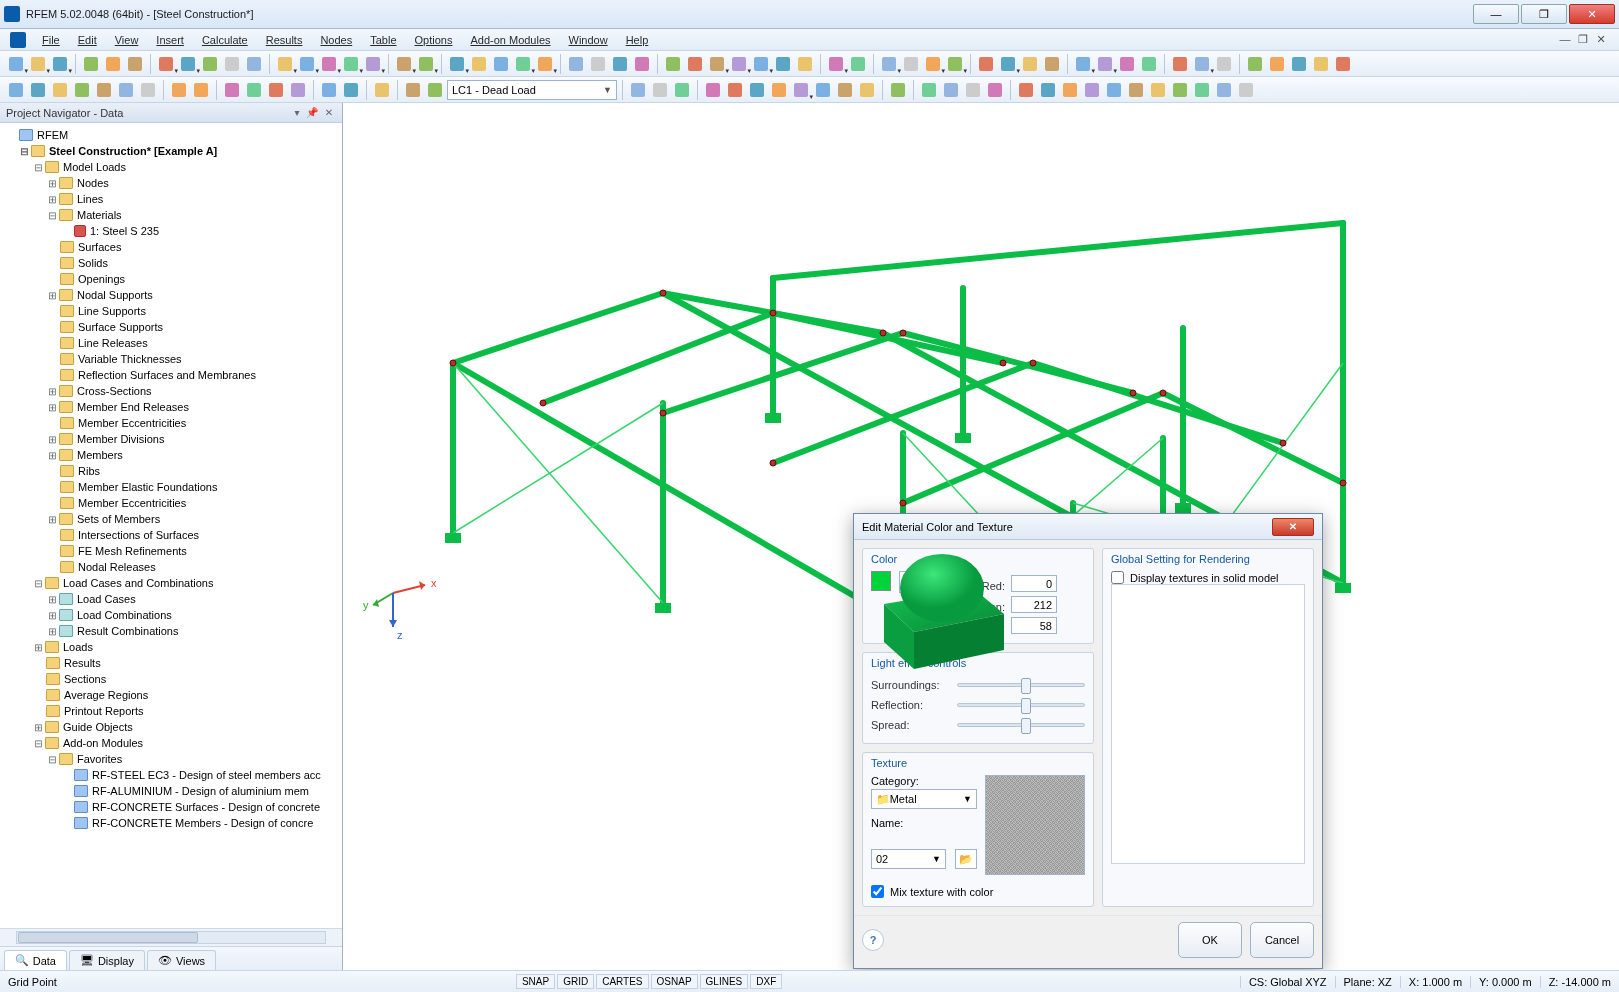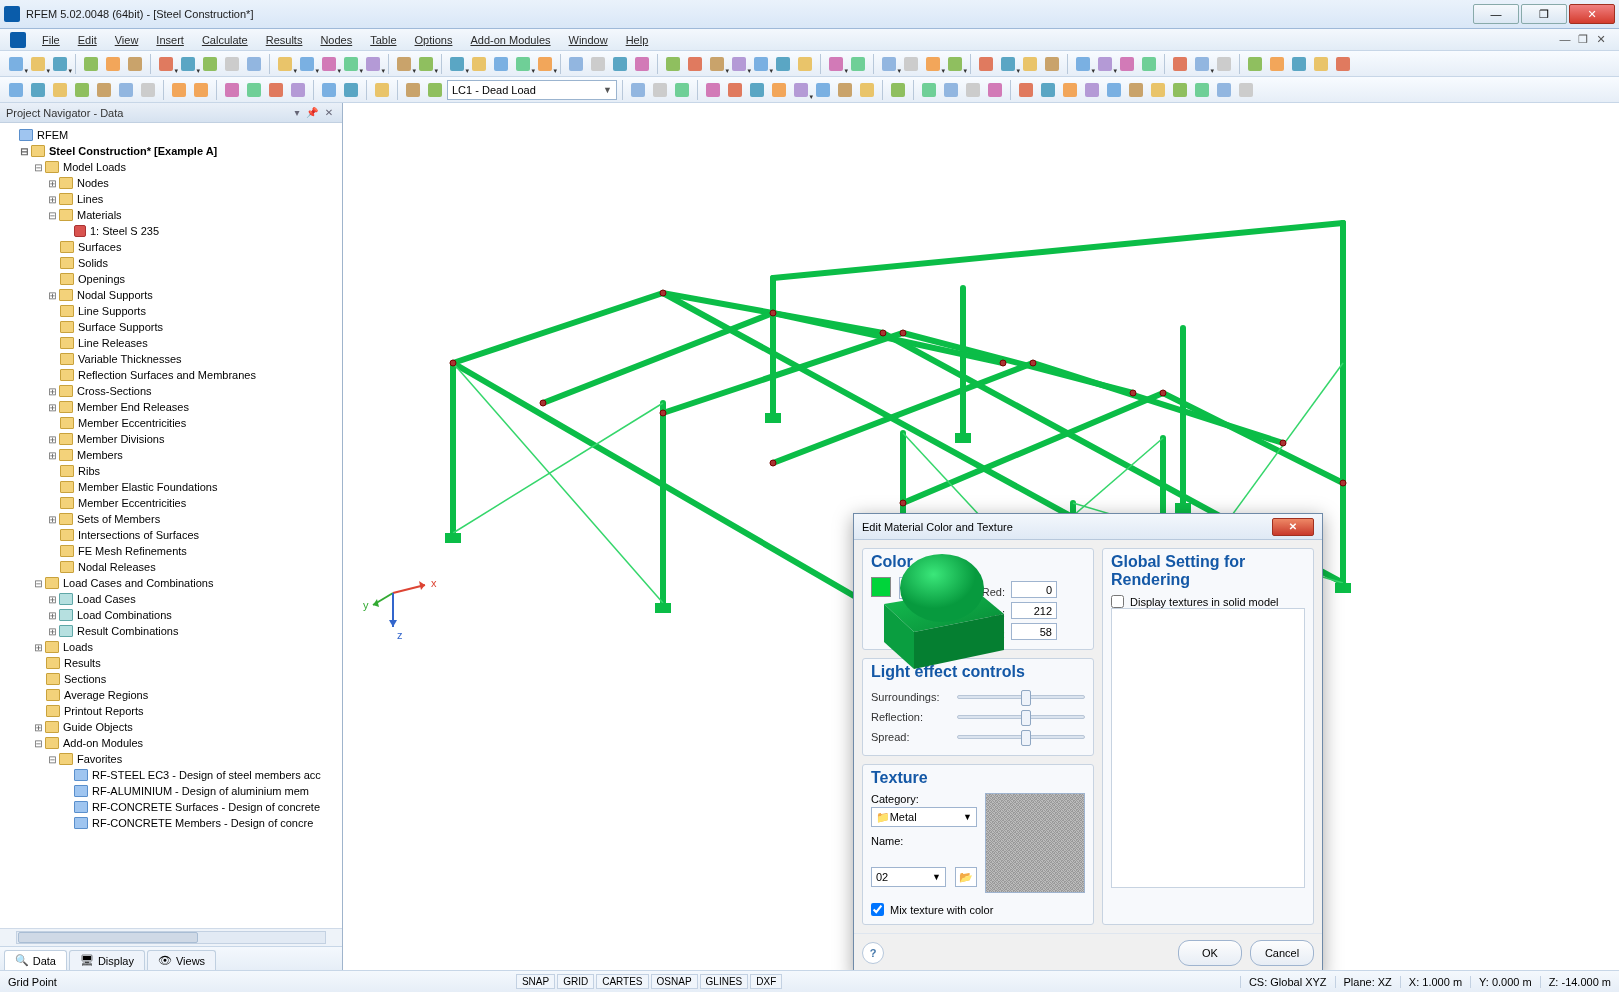--- a/index.html
+++ b/index.html
@@ -60,39 +60,39 @@
 .viewport { flex:1; background:#ffffff; position:relative; overflow:hidden; }
 .viewport svg { position:absolute; inset:0; }
 
 
 .dialog { position:absolute; left:510px; top:410px; width:470px; background:#f0f0f0; border:1px solid #6f8aa8; box-shadow:0 4px 18px rgba(0,0,0,.35); font-size:11px; }
 .dlg-title { height:26px; background:linear-gradient(#f3f7fc,#dfe9f5); display:flex; align-items:center; padding:0 8px; border-bottom:1px solid #b7c8dc; }
 .dlg-title .x { margin-left:auto; width:42px; height:18px; background:linear-gradient(#e86,#c8392b); color:#fff; display:flex; align-items:center; justify-content:center; font-weight:bold; border:1px solid #a03020; border-radius:2px; cursor:pointer; font-size:10px;}
 .dlg-body { display:flex; padding:8px; gap:8px; }
 .dlg-col { display:flex; flex-direction:column; gap:8px; }
 .group { border:1px solid #c7d3e1; border-radius:3px; padding:8px; background:#f7f9fc; }
-.group .gtitle { color:#1458a6; margin:-4px 0 6px 0; font-size:16px;font-weight:bold; }
+.group .gtitle { color:#1458a6; margin:-4px 0 6px 0; font-size:11px; }
 .rgb-row { display:flex; align-items:flex-end; gap:6px; height:20px; margin:1px 0; }
 .rgb-row label { width:40px; text-align:right; color:#333; }
 .rgb-row input { width:46px; height:17px; border:1px solid #9fb4cf; text-align:right; padding-right:4px; background:#fff; }
 .swatch { width:20px; height:20px; border:1px solid #888; background:#00d43a; }
 .tex-btn { width:22px; height:22px; border:1px solid #9fb4cf; background:#fff; display:flex; align-items:center; justify-content:center; cursor:pointer; }
 .slider-row { display:flex; align-items:center; gap:6px; height:20px; }
 .slider-row label { width:80px; color:#333; }
 .slider { flex:1; height:4px; background:#dbe4ef; border:1px solid #b8c6d7; position:relative; border-radius:2px;}
 .slider .knob { position:absolute; top:-6px; width:10px; height:16px; background:#eef3fa; border:1px solid #8fa7c3; border-radius:2px; left:50%; }
 .tex-preview { width:100px; height:100px; border:1px solid #9fb4cf; background:repeating-conic-gradient(#bbb 0 10deg,#999 10deg 20deg); background-size:6px 6px; }
 .select { height:20px; border:1px solid #9fb4cf; background:#fff; display:flex; align-items:center; padding:0 4px; }
 .select .arrow { margin-left:auto; font-size:9px; }
 .cbx { display:flex; align-items:center; gap:6px; }
 .cbx input { width:13px; height:13px; }
 .render-preview { width:194px; height:280px; border:1px solid #c7d3e1; background:#fff; display:flex; align-items:center; justify-content:center; }
 .dlg-footer { display:flex; padding:6px 8px 10px 8px; gap:8px; align-items:center; border-top:1px solid #dfe6ef; }
 .dlg-footer .help { width:22px; height:22px; border:1px solid #b7c8dc; border-radius:11px; display:flex; align-items:center; justify-content:center; color:#4477aa; font-weight:bold; cursor:pointer; background:#fff;}
-.btn { min-width:64px; height:26px; background:linear-gradient(#fdfdfd,#e7edf5); border:1px solid #9fb4cf; border-radius:11px; cursor:pointer; }
+.btn { min-width:64px; height:36px; background:linear-gradient(#fdfdfd,#e7edf5); border:1px solid #9fb4cf; border-radius:5px; cursor:pointer; }
 
 
 .statusbar { height:22px; background:linear-gradient(#f4f8fd,#e6eef7); border-top:1px solid #c7d6e7; display:flex; align-items:center; font-size:11px;text-align:right; }
 .statusbar .cell { padding:0 8px; height:100%; display:flex; align-items:center; }
 .toggles { display:flex; margin-left:auto; }
 .toggles .tg { border:1px solid #c3d1e2; padding:1px 5px; margin:0 1px; background:#f0f5fb; font-size:10px; cursor:pointer; }
 .statusbar .right { margin-left:8px; display:flex;padding-left:36px; }
 .statusbar .right .cell { border-left:1px solid #c3d1e2; }
 
 </style>

